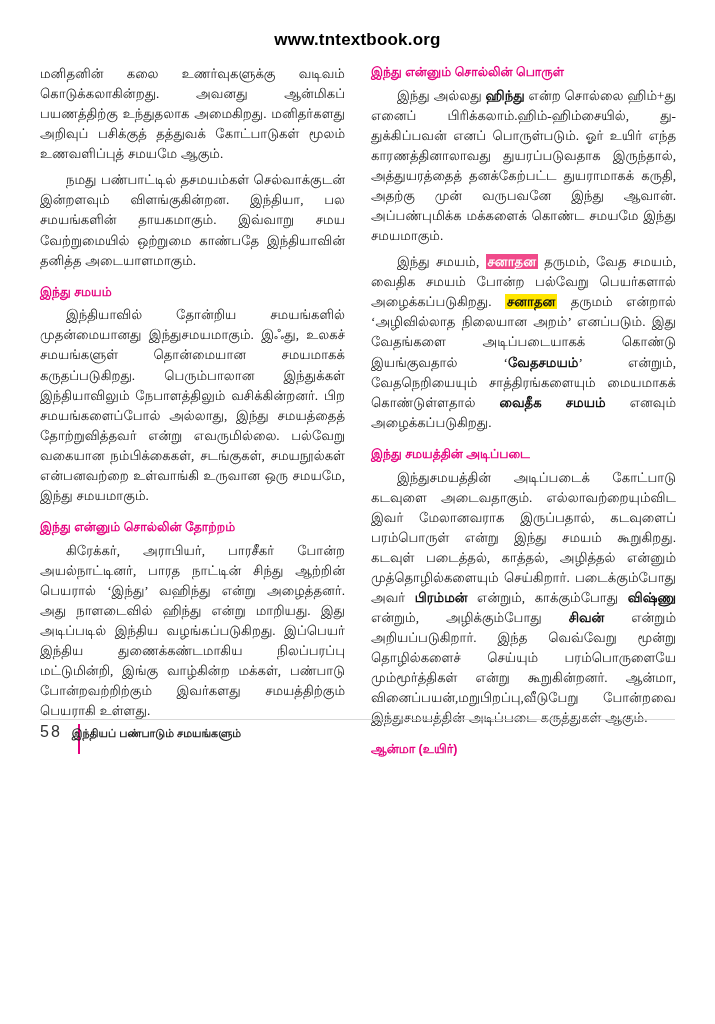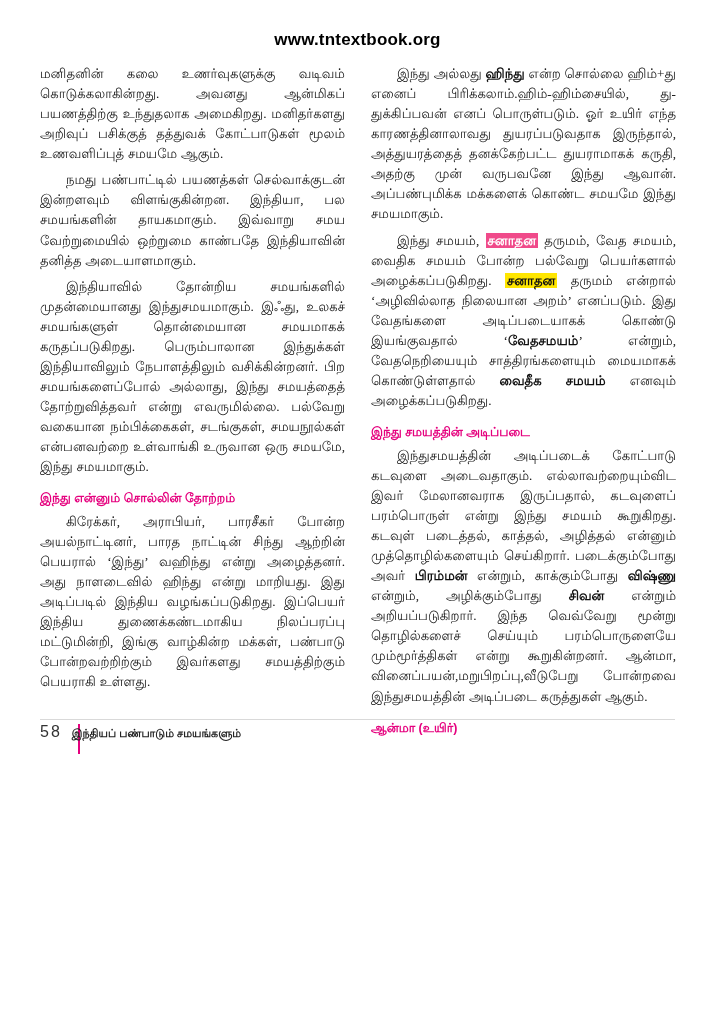--- a/index.html
+++ b/index.html
@@ -126,31 +126,33 @@
 <div class="page">
 
   <div class="site-url">www.tntextbook.org</div>
 
   <div class="columns">
 
     <div class="col">
 
       <p class="para">மனிதனின் கலை உணர்வுகளுக்கு வடிவம் கொடுக்கலாகின்றது. அவனது ஆன்மிகப் பயணத்திற்கு உந்துதலாக அமைகிறது. மனிதர்களது அறிவுப் பசிக்குத் தத்துவக் கோட்பாடுகள் மூலம் உணவளிப்புத் சமயமே ஆகும்.</p>
 
-      <p class="para indent">நமது பண்பாட்டில் பயணத்கள் செல்வாக்குடன் இன்றளவும் விளங்குகின்றன. இந்தியா, பல சமயங்களின் தாயகமாகும். இவ்வாறு சமய வேற்றுமையில் ஒற்றுமை காண்பதே இந்தியாவின் தனித்த அடையாளமாகும்.</p>
+      <p class="para indent">நமது பண்பாட்டில் தசமயம்கள் செல்வாக்குடன் இன்றளவும் விளங்குகின்றன. இந்தியா, பல சமயங்களின் தாயகமாகும். இவ்வாறு சமய வேற்றுமையில் ஒற்றுமை காண்பதே இந்தியாவின் தனித்த அடையாளமாகும்.</p>
 
+      <div class="heading">இந்து சமயம்</div>
       <p class="para indent">இந்தியாவில் தோன்றிய சமயங்களில் முதன்மையானது இந்துசமயமாகும். இஃது, உலகச் சமயங்களுள் தொன்மையான சமயமாகக் கருதப்படுகிறது. பெரும்பாலான இந்துக்கள் இந்தியாவிலும் நேபாளத்திலும் வசிக்கின்றனர். பிற சமயங்களைப்போல் அல்லாது, இந்து சமயத்தைத் தோற்றுவித்தவர் என்று எவருமில்லை. பல்வேறு வகையான நம்பிக்கைகள், சடங்குகள், சமயநூல்கள் என்பனவற்றை உள்வாங்கி உருவான ஒரு சமயமே, இந்து சமயமாகும்.</p>
 
       <div class="heading">இந்து என்னும் சொல்லின் தோற்றம்</div>
       <p class="para indent">கிரேக்கர், அராபியர், பாரசீகர் போன்ற அயல்நாட்டினர், பாரத நாட்டின் சிந்து ஆற்றின் பெயரால் ‘இந்து’ வஹிந்து என்று அழைத்தனர். அது நாளடைவில் ஹிந்து என்று மாறியது. இது அடிப்படில் இந்திய வழங்கப்படுகிறது. இப்பெயர் இந்திய துணைக்கண்டமாகிய நிலப்பரப்பு மட்டுமின்றி, இங்கு வாழ்கின்ற மக்கள், பண்பாடு போன்றவற்றிற்கும் இவர்களது சமயத்திற்கும் பெயராகி உள்ளது.</p>
 
     </div>
 
     <div class="col">
 
+      <div class="heading first">இந்து என்னும் சொல்லின் பொருள்</div>
       <p class="para indent">இந்து அல்லது <span class="b">ஹிந்து</span> என்ற சொல்லை ஹிம்+து எனைப் பிரிக்கலாம்.ஹிம்-ஹிம்சையில், து-துக்கிப்பவன் எனப் பொருள்படும். ஓர் உயிர் எந்த காரணத்தினாலாவது துயரப்படுவதாக இருந்தால், அத்துயரத்தைத் தனக்கேற்பட்ட துயராமாகக் கருதி, அதற்கு முன் வருபவனே இந்து ஆவான். அப்பண்புமிக்க மக்களைக் கொண்ட சமயமே இந்து சமயமாகும்.</p>
       <p class="para indent">இந்து சமயம், <span class="hl-pink">சனாதன</span> தருமம், வேத சமயம், வைதிக சமயம் போன்ற பல்வேறு பெயர்களால் அழைக்கப்படுகிறது. <span class="hl-yellow">சனாதன</span> தருமம் என்றால் ‘அழிவில்லாத நிலையான அறம்’ எனப்படும். இது வேதங்களை அடிப்படையாகக் கொண்டு இயங்குவதால் ‘<span class="b">வேதசமயம்</span>’ என்றும், வேதநெறியையும் சாத்திரங்களையும் மையமாகக் கொண்டுள்ளதால் <span class="b">வைதீக சமயம்</span> எனவும் அழைக்கப்படுகிறது.</p>
 
       <div class="heading">இந்து சமயத்தின் அடிப்படை</div>
       <p class="para indent">இந்துசமயத்தின் அடிப்படைக் கோட்பாடு கடவுளை அடைவதாகும். எல்லாவற்றையும்விட இவர் மேலானவராக இருப்பதால், கடவுளைப் பரம்பொருள் என்று இந்து சமயம் கூறுகிறது. கடவுள் படைத்தல், காத்தல், அழித்தல் என்னும் முத்தொழில்களையும் செய்கிறார். படைக்கும்போது அவர் <span class="b">பிரம்மன்</span> என்றும், காக்கும்போது <span class="b">விஷ்ணு</span> என்றும், அழிக்கும்போது <span class="b">சிவன்</span> என்றும் அறியப்படுகிறார். இந்த வெவ்வேறு மூன்று தொழில்களைச் செய்யும் பரம்பொருளையே மும்மூர்த்திகள் என்று கூறுகின்றனர். ஆன்மா, வினைப்பயன்,மறுபிறப்பு,வீடுபேறு போன்றவை இந்துசமயத்தின் அடிப்படை கருத்துகள் ஆகும்.</p>
 
       <div class="heading">ஆன்மா (உயிர்)</div>
 
     </div>
   </div>

